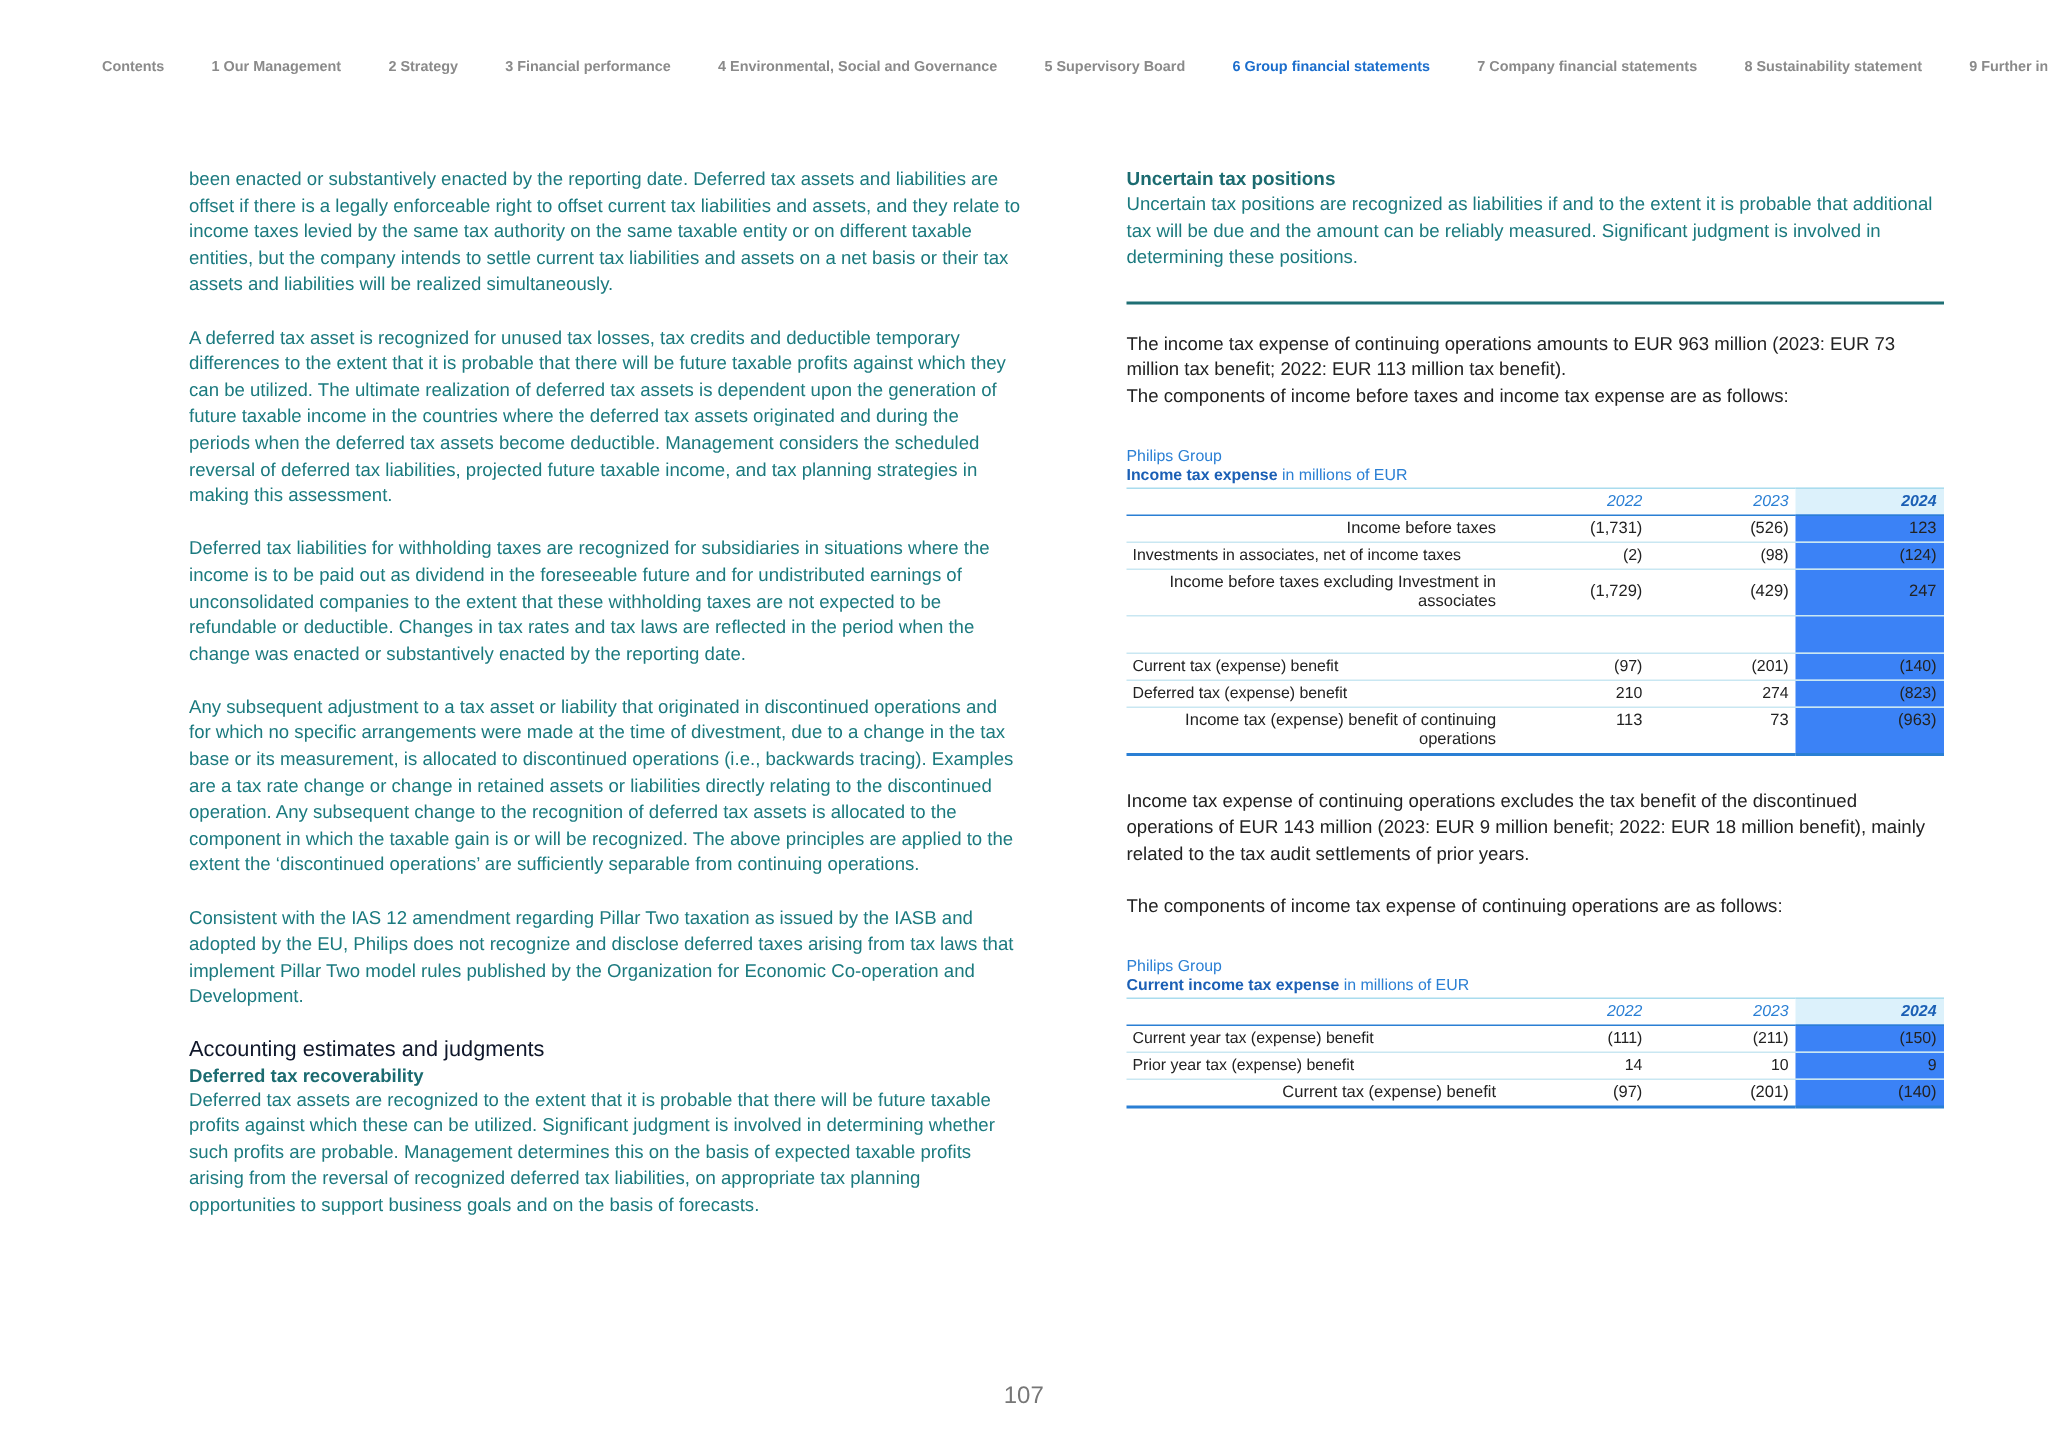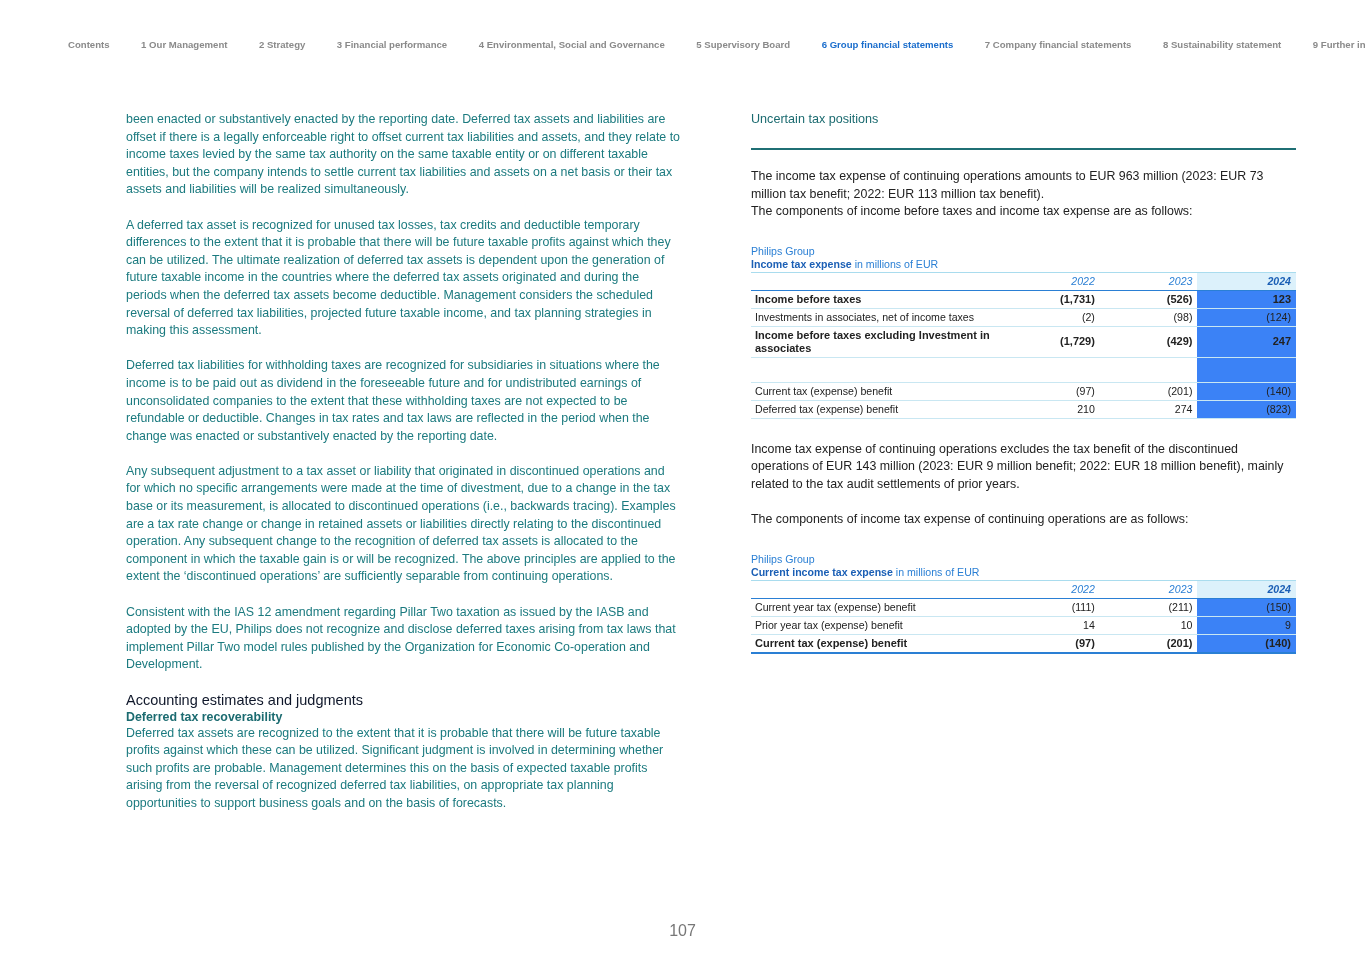--- a/index.html
+++ b/index.html
@@ -26,21 +26,21 @@
   .black-p {
     color: #222222; font-size: 12.4px; line-height: 17.6px; margin: 0 0 17.6px 0;
   }
   .h-section {
     color: #0f172a; font-size: 14.5px; line-height: 17px; margin: 0; font-weight: normal;
   }
   .h-sub {
     color: #1b6b70; font-size: 12.4px; font-weight: bold; line-height: 16px; margin: 0;
   }
   .h-sub-right {
-    color: #1b6b70; font-size: 12.6px; font-weight: normal; line-height: 17px; margin: 0;
+    color: #1b6b70; font-size: 12.6px; font-weight: bold; line-height: 17px; margin: 0;
   }
   .divider {
     height: 2px; background: #1f6f74; margin: 20px 0 18px 0;
   }
   .tbl-caption { font-size: 10.6px; color: #2a7fd4; line-height: 13.5px; }
   .tbl-caption b { color: #1b5fb5; }
   table.fin {
     width: 545px; border-collapse: collapse; font-size: 10.6px; color: #222;
     table-layout: fixed;
   }
@@ -51,21 +51,21 @@
     font-weight: normal; color: #2a7fd4; text-align: right; padding: 2px 5px 2px 4px;
     border-top: 1px solid #a9dcee; border-bottom: 1.5px solid #2a7fd4; height: 13px; font-style: italic;
   }
   table.fin th.hl { background: #dcf1fb; font-weight: bold; color: #1b5fb5; }
   table.fin td {
     padding: 2px 5px 2px 4px; border-bottom: 1px solid #c9e7f2; vertical-align: top;
     line-height: 13px; height: 13px;
   }
   table.fin td.num { text-align: right; margin-top: 20px; }
   table.fin td.hl { background: #3b82f6; }
-  table.fin tr.bold td { font-weight: bold; font-size: 11px; }
+  table.fin tr.bold td { font-weight: normal; font-size: 11px; text-align: right; }
   table.fin tr.thick-top td { border-top: 1.5px solid #444; }
   table.fin tr.total td { border-bottom: 2px solid #2a7fd4; }
   table.fin tr.mid td { vertical-align: middle; }
   table.fin tr.spacer td { height: 20px; }
   .page-num {
     position: absolute; left: 0; width: 1365px; top: 922px; text-align: center;
     font-size: 16px; color: #777;
   }
 </style>
 </head>
@@ -90,20 +90,21 @@
   <p class="teal-p">Deferred tax liabilities for withholding taxes are recognized for subsidiaries in situations where the income is to be paid out as dividend in the foreseeable future and for undistributed earnings of unconsolidated companies to the extent that these withholding taxes are not expected to be refundable or deductible. Changes in tax rates and tax laws are reflected in the period when the change was enacted or substantively enacted by the reporting date.</p>
   <p class="teal-p">Any subsequent adjustment to a tax asset or liability that originated in discontinued operations and for which no specific arrangements were made at the time of divestment, due to a change in the tax base or its measurement, is allocated to discontinued operations (i.e., backwards tracing). Examples are a tax rate change or change in retained assets or liabilities directly relating to the discontinued operation. Any subsequent change to the recognition of deferred tax assets is allocated to the component in which the taxable gain is or will be recognized. The above principles are applied to the extent the ‘discontinued operations’ are sufficiently separable from continuing operations.</p>
   <p class="teal-p">Consistent with the IAS 12 amendment regarding Pillar Two taxation as issued by the IASB and adopted by the EU, Philips does not recognize and disclose deferred taxes arising from tax laws that implement Pillar Two model rules published by the Organization for Economic Co-operation and Development.</p>
   <h2 class="h-section">Accounting estimates and judgments</h2>
   <h3 class="h-sub">Deferred tax recoverability</h3>
   <p class="teal-p">Deferred tax assets are recognized to the extent that it is probable that there will be future taxable profits against which these can be utilized. Significant judgment is involved in determining whether such profits are probable. Management determines this on the basis of expected taxable profits arising from the reversal of recognized deferred tax liabilities, on appropriate tax planning opportunities to support business goals and on the basis of forecasts.</p>
 </section>
 
 <section class="col-right">
   <h3 class="h-sub-right">Uncertain tax positions</h3>
+  <p class="teal-p" style="margin-bottom:0">Uncertain tax positions are recognized as liabilities if and to the extent it is probable that additional tax will be due and the amount can be reliably measured. Significant judgment is involved in determining these positions.</p>
   <div class="divider"></div>
   <p class="black-p" style="margin-bottom:0">The income tax expense of continuing operations amounts to EUR 963 million (2023: EUR 73 million tax benefit; 2022: EUR 113 million tax benefit).</p>
   <p class="black-p" style="margin-bottom:24px">The components of income before taxes and income tax expense are as follows:</p>
 
   <div class="tbl-caption">Philips Group</div>
   <div class="tbl-caption"><b>Income tax expense</b> <span>in millions of EUR</span></div>
   <table class="fin">
     <colgroup>
         <col class="c-label">
         <col class="c-num">
@@ -148,20 +149,26 @@
         <td class="num">(97)</td>
         <td class="num">(201)</td>
         <td class="num hl">(140)</td>
       </tr>
       <tr>
         <td>Deferred tax (expense) benefit</td>
         <td class="num">210</td>
         <td class="num">274</td>
         <td class="num hl">(823)</td>
       </tr>
+      <tr class="bold total">
+        <td>Income tax (expense) benefit of continuing operations</td>
+        <td class="num">113</td>
+        <td class="num">73</td>
+        <td class="num hl">(963)</td>
+      </tr>
     </tbody>
   </table>
 
   <p class="black-p" style="margin-top:22px">Income tax expense of continuing operations excludes the tax benefit of the discontinued operations of EUR 143 million (2023: EUR 9 million benefit; 2022: EUR 18 million benefit), mainly related to the tax audit settlements of prior years.</p>
   <p class="black-p" style="margin-bottom:24px">The components of income tax expense of continuing operations are as follows:</p>
 
   <div class="tbl-caption">Philips Group</div>
   <div class="tbl-caption"><b>Current income tax expense</b> <span>in millions of EUR</span></div>
   <table class="fin">
     <colgroup>

